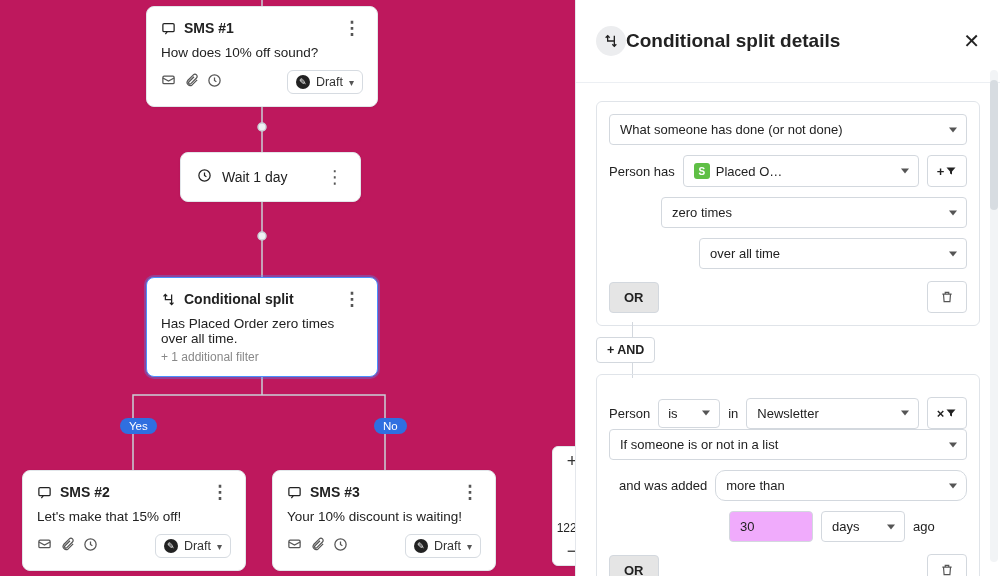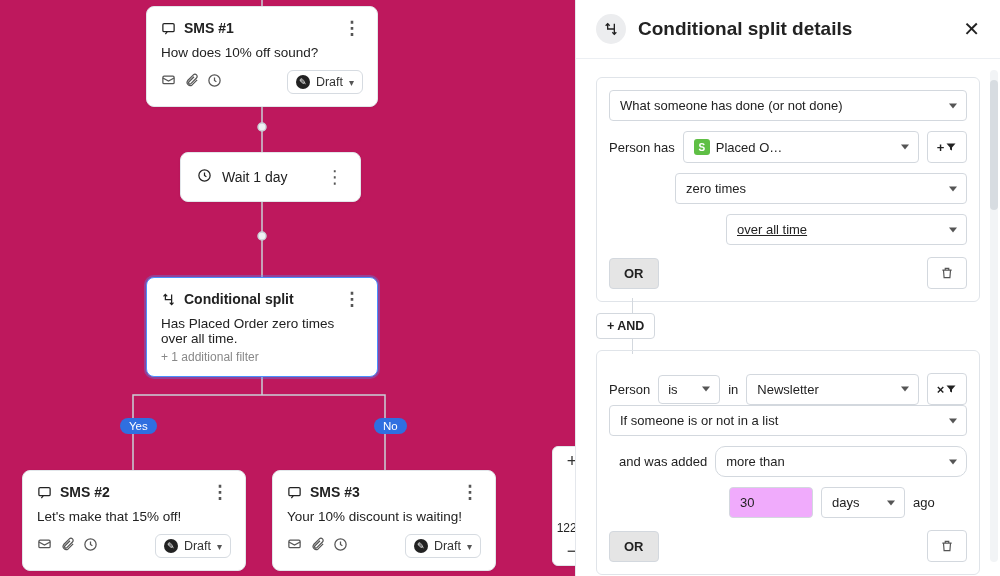--- a/index.html
+++ b/index.html
@@ -34,21 +34,21 @@
 
   .branch-label { position: absolute; background: #2f6fe0; color: #fff; font-size: 11.5px; font-weight: 500; padding: 2px 9px; border-radius: 10px; }
 
   
   .zoom { position: absolute; right: 18px; bottom: 10px; width: 40px; background: #fff; border: 1px solid #e2e6ea; border-radius: 6px; box-shadow: 0 1px 3px rgba(0,0,0,.08); display: flex; flex-direction: column; align-items: center; }
   .zoom button { all: unset; width: 100%; height: 28px; text-align: center; cursor: pointer; font-size: 18px; color: #333; }
   .zoom .pct { font-size: 12px; color: #222; padding: 2px 0; margin-top: 44px; }
 
   
   .panel { position: absolute; left: 575px; top: 0; width: 425px; height: 576px; background: #fff; border-left: 1px solid #e4e7ec; display: flex; flex-direction: column; }
-  .panel-head { display: flex; align-items: center; gap: 12px; padding: 14px 20px; border-bottom: 1px solid #eceff3; }
+  .panel-head { display: flex; align-items: center; padding: 26px 20px; border-bottom: 1px solid #eceff3; }
   .panel-head .round { width: 30px; height: 30px; border-radius: 50%; background: #ecedef; display: flex; align-items: center; justify-content: center; }
   .panel-head h1 { font-size: 19px; font-weight: 600; margin: 0; flex: 1; }
   .panel-head .close { font-size: 20px; cursor: pointer; color: #222; }
 
   .panel-body { flex: 1; overflow-y: auto; padding: 18px 20px 30px; }
 
   .cond-block { border: 1px solid #e0e4e9; border-radius: 6px; padding: 12px; position: relative; }
   .cond-block + .and-joiner { margin: 8px 0; }
   .select { border: 1px solid #d3d8de; border-radius: 4px; background: #fff; padding: 7px 26px 7px 10px; font-size: 13px; color: #222; position: relative; cursor: pointer; display: flex; align-items: center; gap: 6px; overflow: hidden; white-space: nowrap; text-overflow: ellipsis; }
   .select::after { content: ""; position: absolute; right: 9px; top: 50%; width: 0; height: 0; border-left: 4px solid transparent; border-right: 4px solid transparent; border-top: 5px solid #555; transform: translateY(-50%); }
@@ -260,26 +260,26 @@
             <span style="overflow:hidden;text-overflow:ellipsis;">Placed O…</span>
           </div>
           <div class="icon-sq">
             <span style="font-weight:700;">+</span>
             <svg viewBox="0 0 24 24" width="12" height="12" fill="#222" style="margin-left:1px;">
                 <path d="M3 5h18l-7 8v6l-4-2v-4z"></path>
               </svg>
           </div>
         </div>
         <div class="row">
-          <div class="select" style="flex:1; margin-left:66px;">
+          <div class="select" style="flex:1; margin-left:52px;">
             <span>zero times</span>
           </div>
         </div>
         <div class="row">
-          <div class="select" style="flex:1; margin-left:117px;text-decoration:underline;">
+          <div class="select" style="flex:1; margin-left:90px;">
             <span>over all time</span>
           </div>
         </div>
         <div class="or-row">
           <div class="btn-outline">
               <span>OR</span>
             </div>
           <div class="icon-sq">
             <svg viewBox="0 0 24 24" width="14" height="14" fill="none" stroke="#555" stroke-width="2">
                 <path d="M4 7h16M9 7V4h6v3M6 7l1 13h10l1-13"></path>

